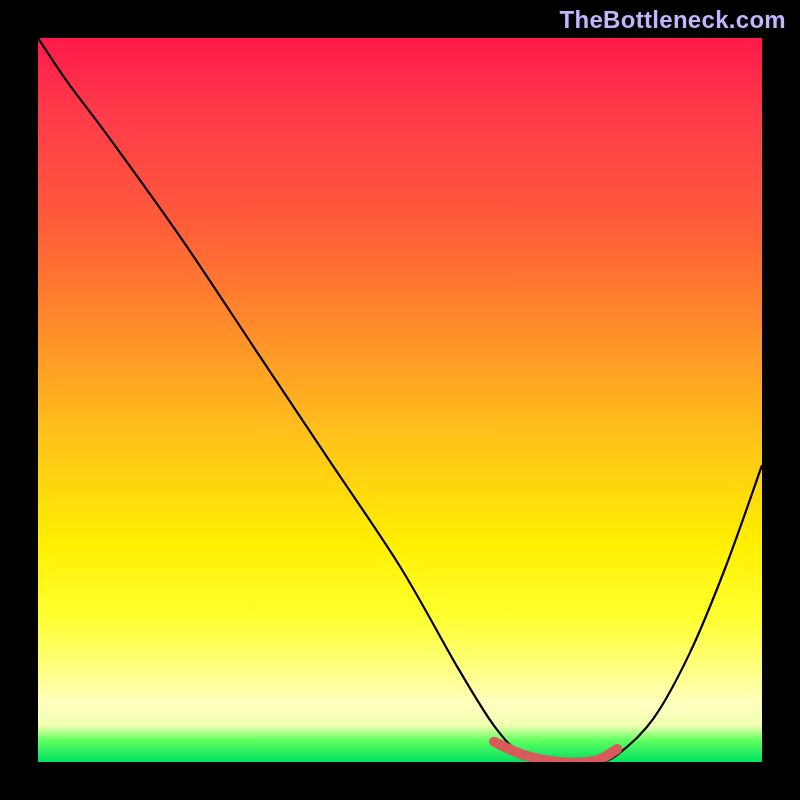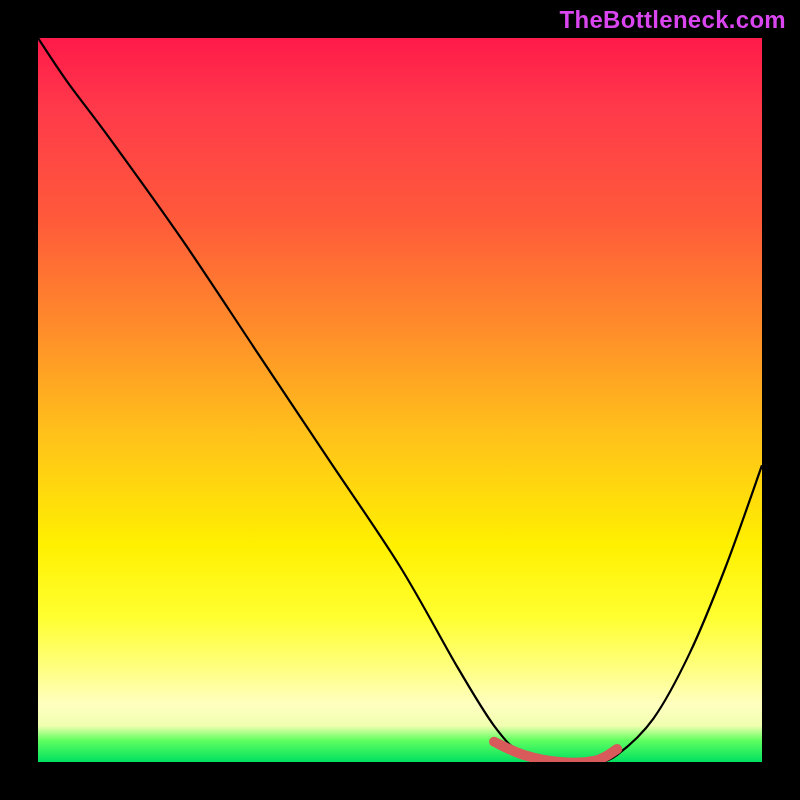--- a/index.html
+++ b/index.html
@@ -36,21 +36,21 @@
       #00e060 100%
     );
   }
   .watermark {
     position: absolute;
     top: 6px;
     right: 14px;
     font-family: Arial, Helvetica, sans-serif;
     font-size: 24px;
     font-weight: 600;
-    color: #d946ef;
+    color: #c4b5fd;
     letter-spacing: 0.3px;
   }
   svg.curve {
     position: absolute;
     left: 0;
     top: 0;
     width: 724px;
     height: 724px;
   }
 </style>

